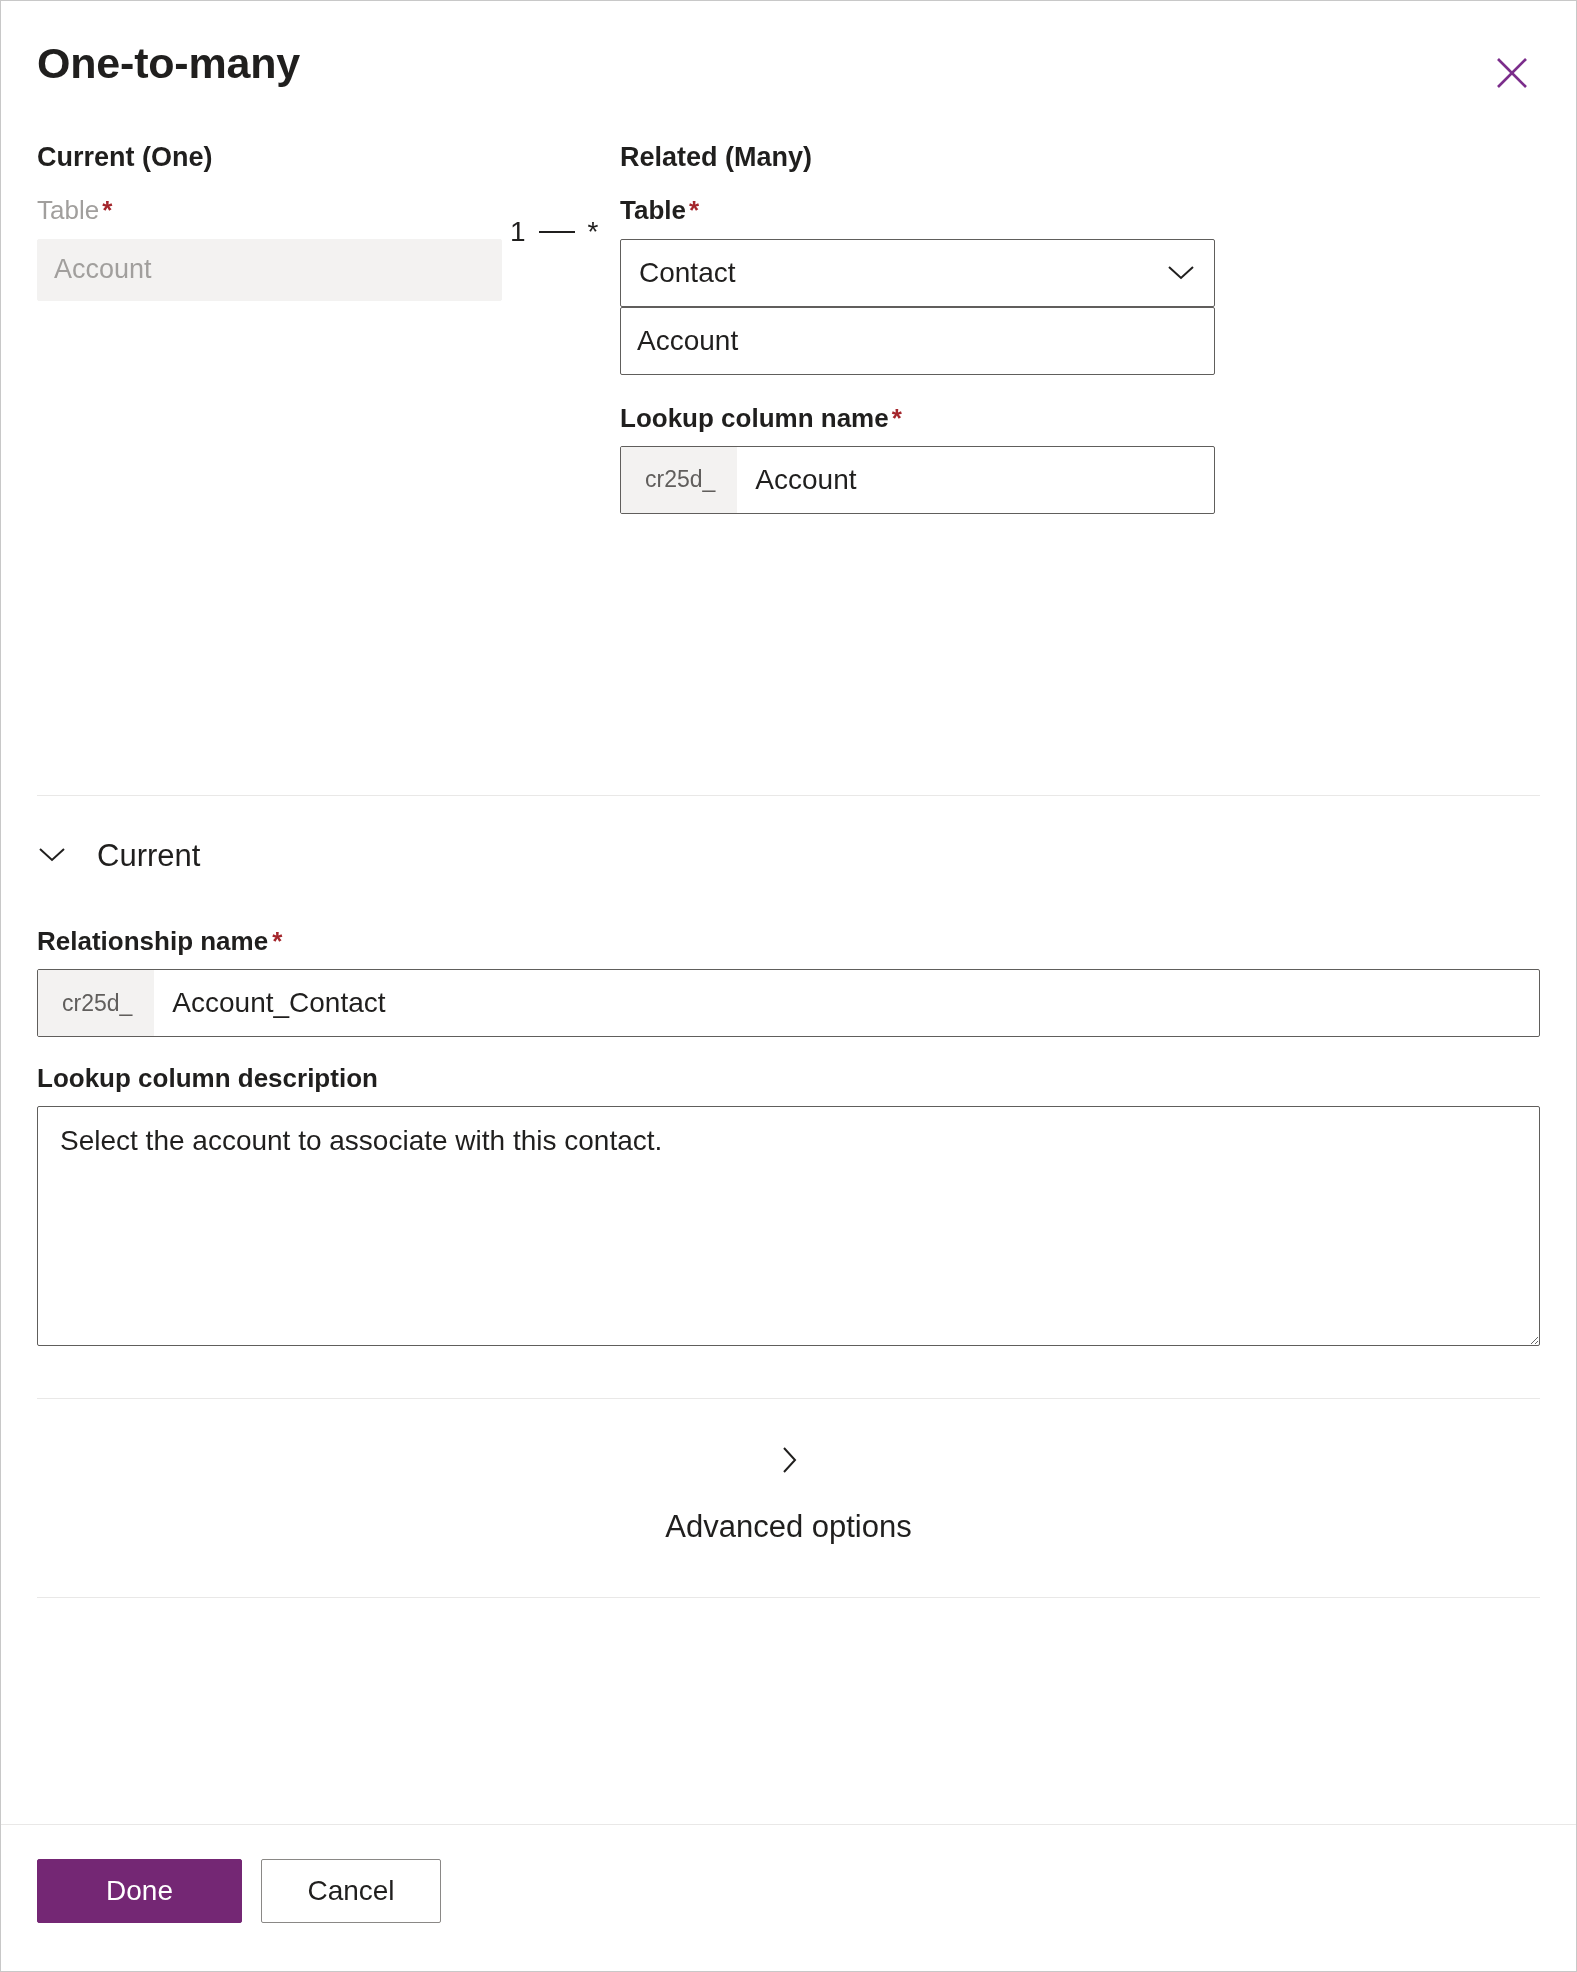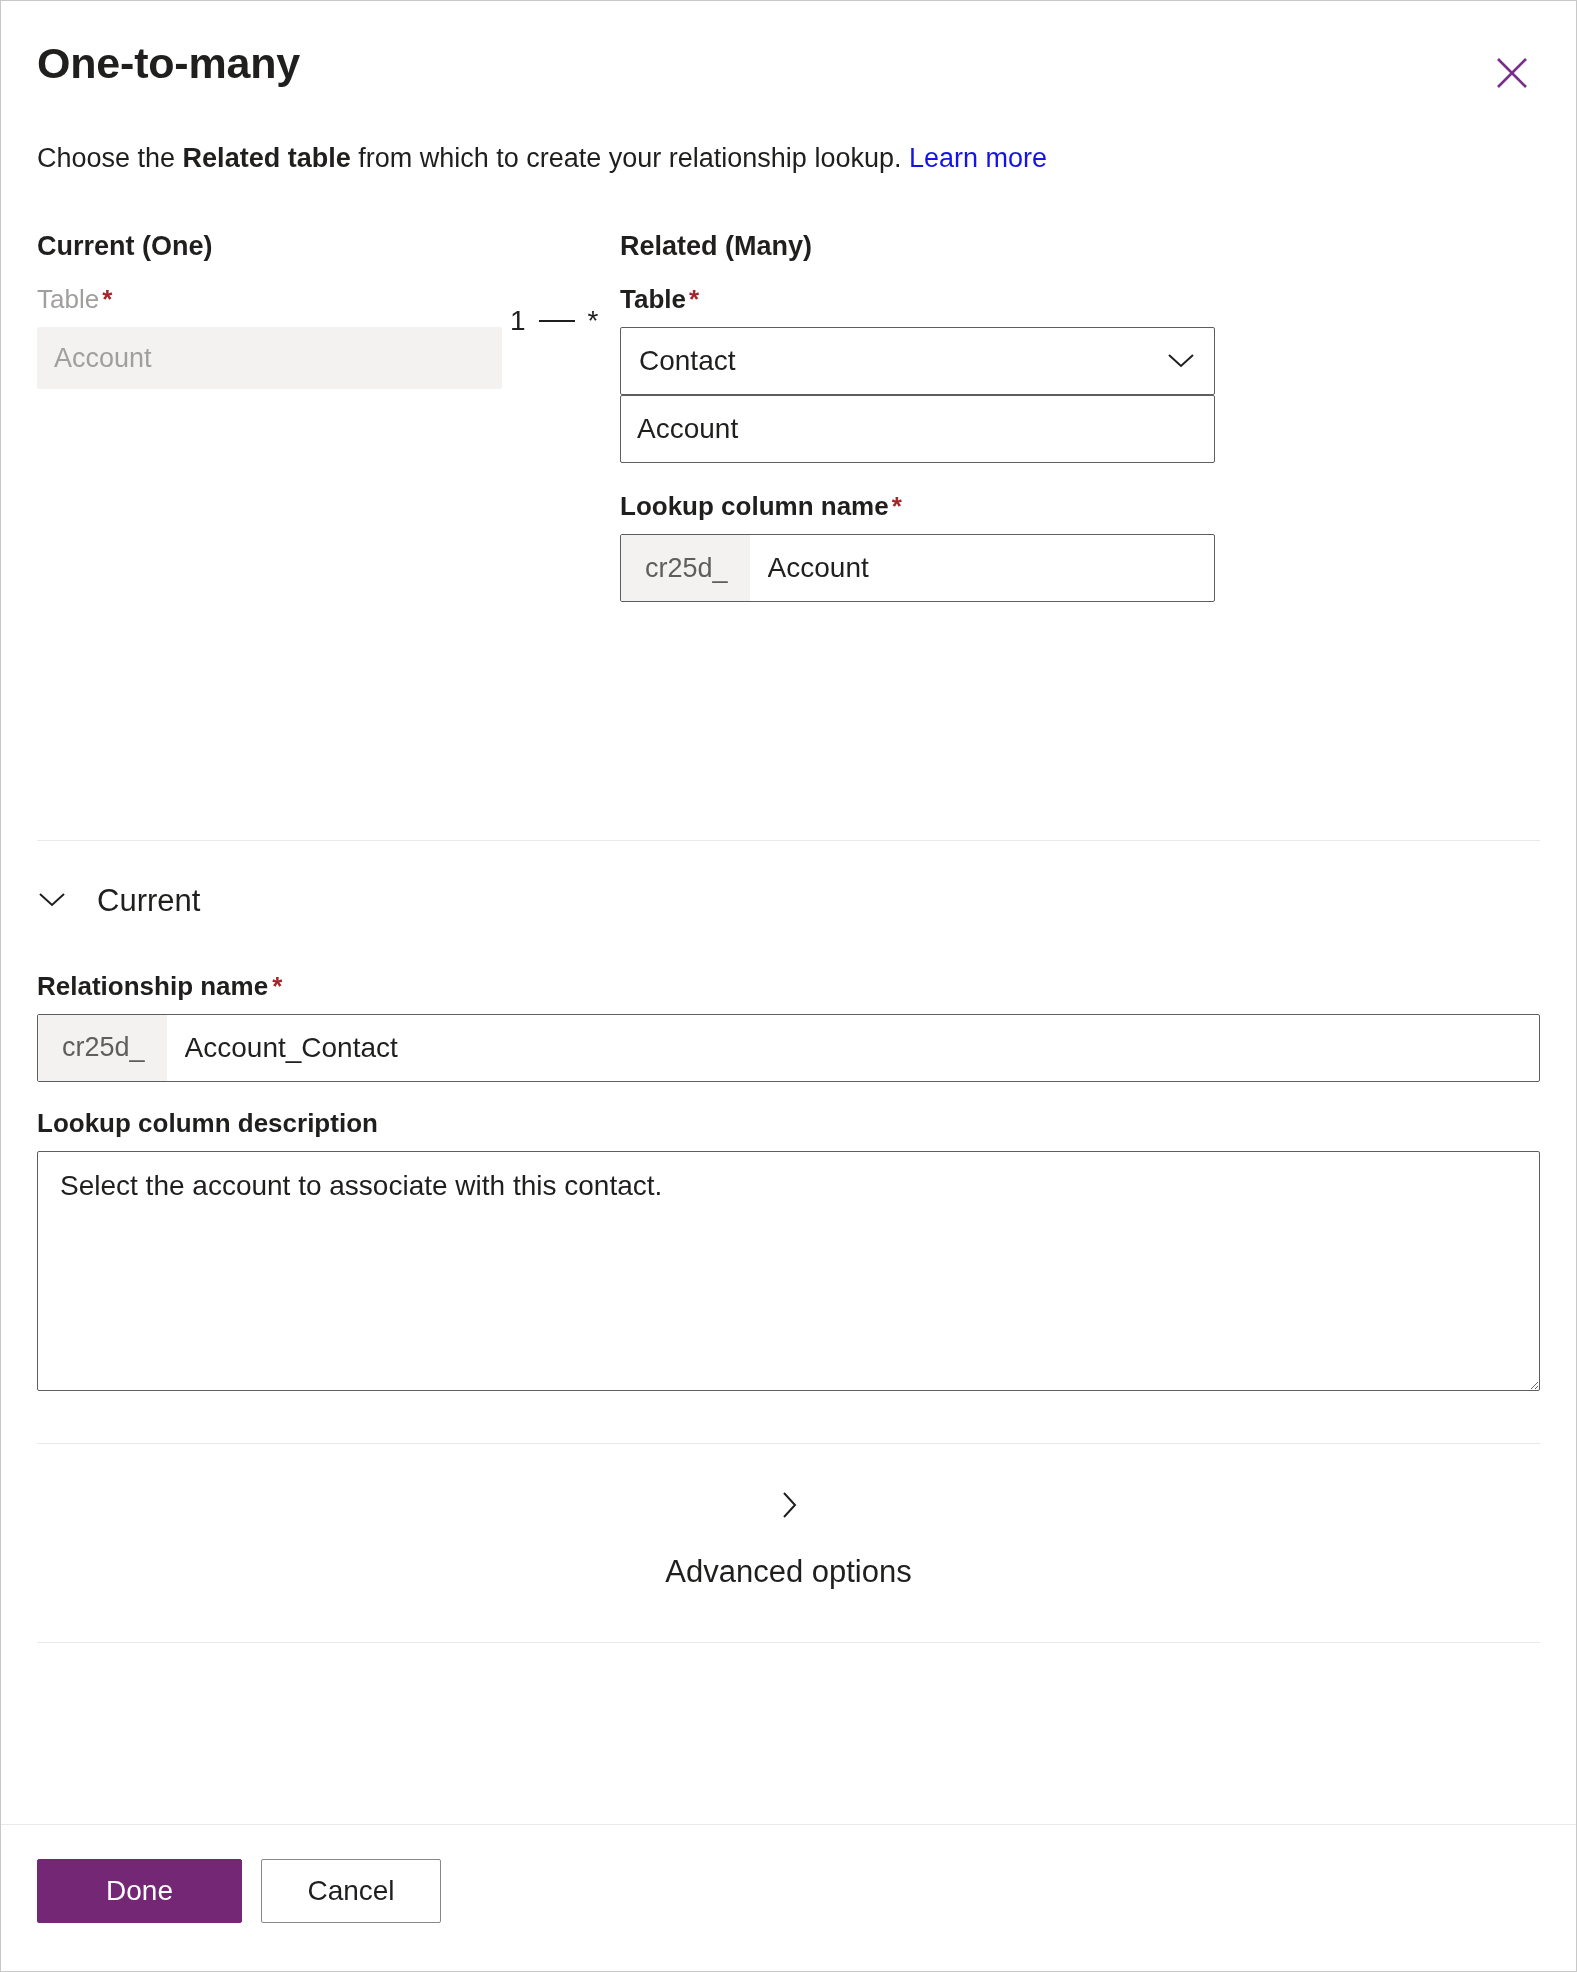--- a/index.html
+++ b/index.html
@@ -129,21 +129,21 @@
     align-items: stretch;
     border: 1px solid #605e5c;
     border-radius: 2px;
     background: #fff;
     height: 68px;
     overflow: hidden;
   }
   .prefix {
     background: #f3f2f1;
     color: #605e5c;
-    font-size: 27px;
+    font-size: 23px;
     display: flex;
     align-items: center;
     padding: 0 22px 0 24px;
     white-space: nowrap;
   }
   .prefixed input {
     border: none;
     outline: none;
     flex: 1 1 auto;
     font-size: 28px;
@@ -255,21 +255,20 @@
 
     <button class="close-btn">
       <span>
         <svg width="40" height="40" viewBox="0 0 40 40" aria-hidden="true">
           <line x1="6" y1="6" x2="34" y2="34" stroke="#7b2d8b" stroke-width="2.6"></line>
           <line x1="34" y1="6" x2="6" y2="34" stroke="#7b2d8b" stroke-width="2.6"></line>
         </svg>
       </span>
     </button>
 
-    <p class="subtitle"><span>Choose the </span><b>Related table</b><span> from which to create your relationship lookup. </span><a href="#">Learn more</a></p>
   </div>
 
   <div class="body">
 
     <div class="cols">
 
       <div class="col-left">
         <div class="section-head">Current (One)</div>
         <div class="field-label disabled">
           <span>Table</span><span class="req">*</span>

